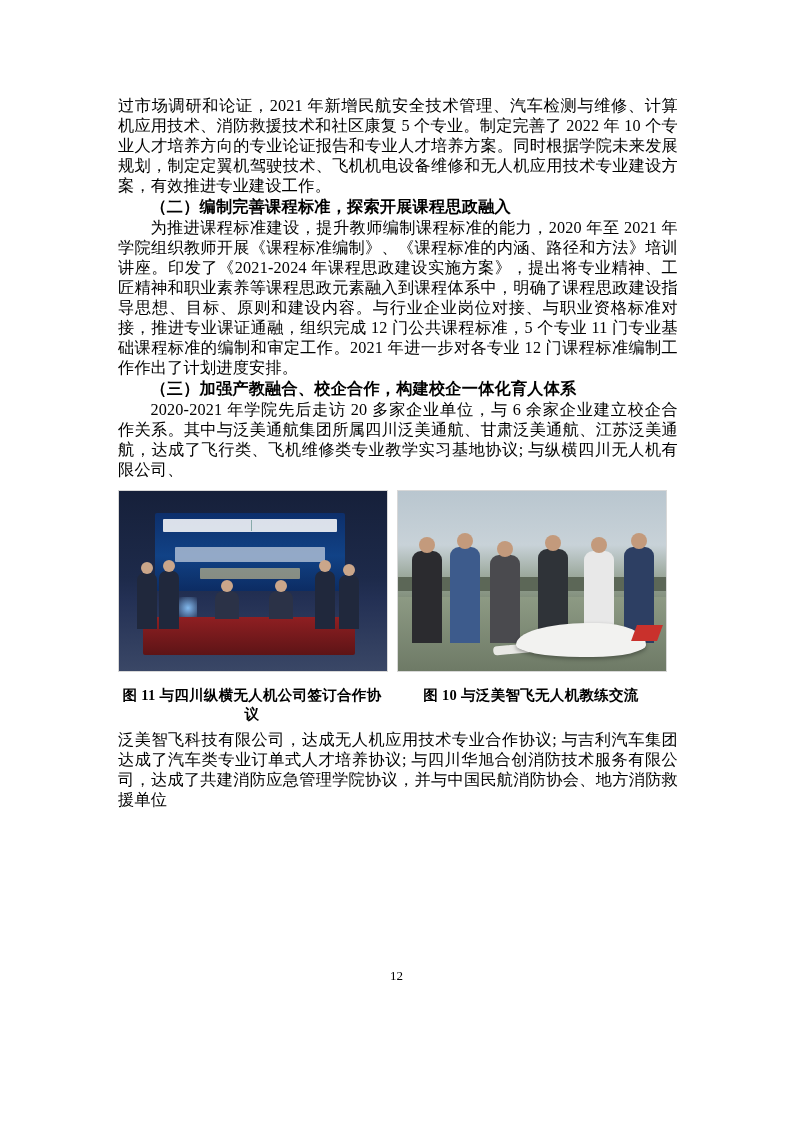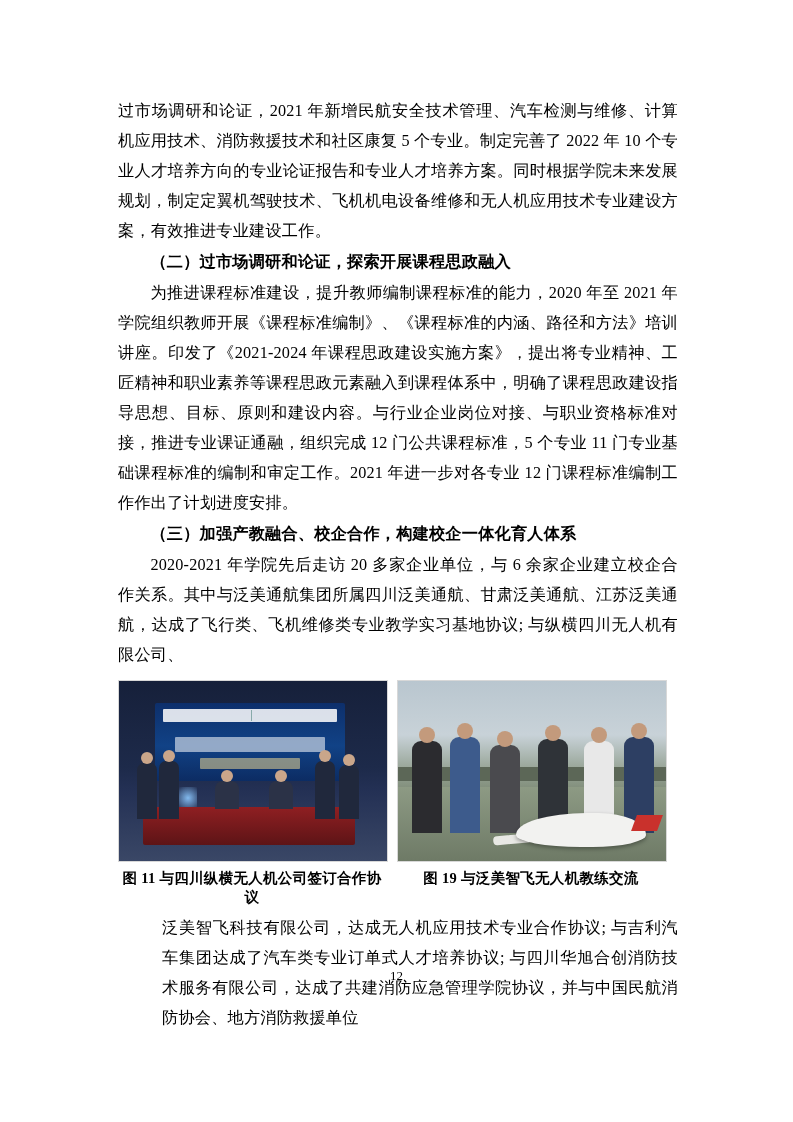--- a/index.html
+++ b/index.html
@@ -24,21 +24,21 @@
   }
   .content {
     position: absolute;
     left: 118px;
     top: 96px;
     width: 560px;
   }
   p {
     margin: 0 0 1px 0;
     font-size: 16.2px;
-    line-height: 30px;
+    line-height: 20px;
     text-align: justify;
     text-justify: inter-ideograph;
     letter-spacing: 0.2px;
   }
   .indent { text-indent: 2em; }
   .heading {
     font-weight: bold;
     text-indent: 2em;
   }
   .figures {
@@ -181,42 +181,42 @@
     position: absolute;
     left: 236px; bottom: 30px;
     width: 26px; height: 16px;
     background: #c9312c;
     transform: skewX(-20deg);
   }
   .figcap {
     font-size: 14.5px;
     font-weight: bold;
     text-align: center;
-    margin-top: 7px;
+    margin-top: 14px;
     letter-spacing: 0.3px;
   }
-  .after-figs { margin-top: 6px; margin-left: 44px; }
+  .after-figs { margin-top: 6px; }
   .pagenum {
     position: absolute;
     left: 0; right: 0;
     top: 968px;
     text-align: center;
     font-size: 13px;
     font-family: "Liberation Serif", serif;
   }
 </style>
 </head>
 <body>
 
 <div class="page">
   <div class="content">
 
     <p class="body">过市场调研和论证，2021 年新增民航安全技术管理、汽车检测与维修、计算机应用技术、消防救援技术和社区康复 5 个专业。制定完善了 2022 年 10 个专业人才培养方向的专业论证报告和专业人才培养方案。同时根据学院未来发展规划，制定定翼机驾驶技术、飞机机电设备维修和无人机应用技术专业建设方案，有效推进专业建设工作。</p>
 
-    <p class="heading">（二）过市场调研和论证，探索开展课程思政融入</p>
+    <p class="heading">（二）编制完善课程标准，探索开展课程思政融入</p>
 
     <p class="indent">为推进课程标准建设，提升教师编制课程标准的能力，2020 年至 2021 年学院组织教师开展《课程标准编制》、《课程标准的内涵、路径和方法》培训讲座。印发了《2021-2024 年课程思政建设实施方案》，提出将专业精神、工匠精神和职业素养等课程思政元素融入到课程体系中，明确了课程思政建设指导思想、目标、原则和建设内容。与行业企业岗位对接、与职业资格标准对接，推进专业课证通融，组织完成 12 门公共课程标准，5 个专业 11 门专业基础课程标准的编制和审定工作。2021 年进一步对各专业 12 门课程标准编制工作作出了计划进度安排。</p>
 
     <p class="heading">（三）加强产教融合、校企合作，构建校企一体化育人体系</p>
 
     <p class="indent">2020-2021 年学院先后走访 20 多家企业单位，与 6 余家企业建立校企合作关系。其中与泛美通航集团所属四川泛美通航、甘肃泛美通航、江苏泛美通航，达成了飞行类、飞机维修类专业教学实习基地协议; 与纵横四川无人机有限公司、</p>
 
     <div class="figures">
 
       <div class="figbox">
@@ -269,21 +269,21 @@
           <div class="fig" style="left:186px;height:92px;background:#e8e8e8;">
               <span class="fhead"></span>
             </div>
           <div class="fig" style="left:226px;height:96px;background:#2d3f63;">
               <span class="fhead"></span>
             </div>
           <div class="wing"></div>
           <div class="drone"></div>
           <div class="tail"></div>
         </div>
-        <div class="figcap">图 19  与泛美智飞无人机教练交流</div>
+        <div class="figcap">图 10  与泛美智飞无人机教练交流</div>
       </div>
 
     </div>
 
     <p class="after-figs">泛美智飞科技有限公司，达成无人机应用技术专业合作协议; 与吉利汽车集团达成了汽车类专业订单式人才培养协议; 与四川华旭合创消防技术服务有限公司，达成了共建消防应急管理学院协议，并与中国民航消防协会、地方消防救援单位</p>
 
   </div>
 
   <div class="pagenum">12</div>
 </div>

